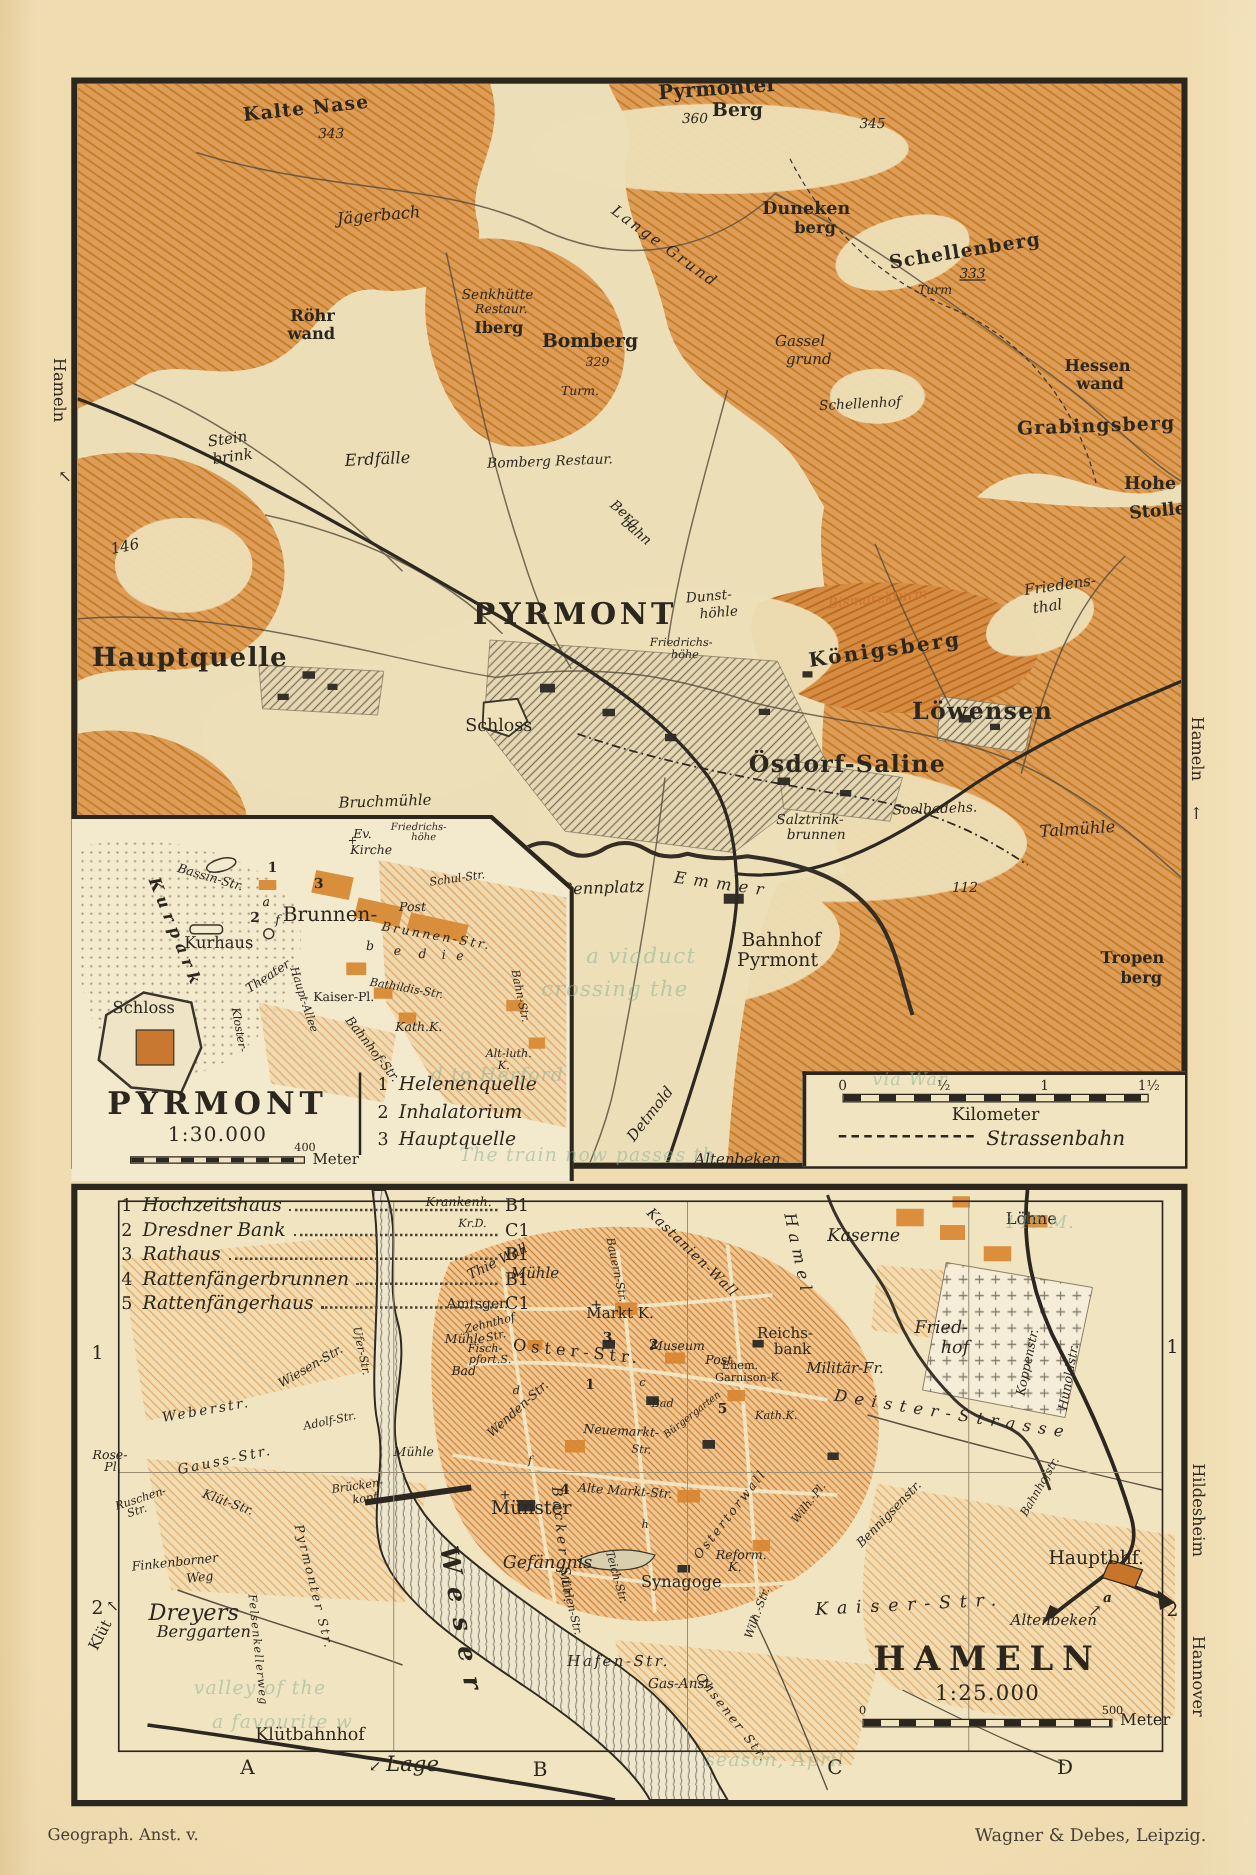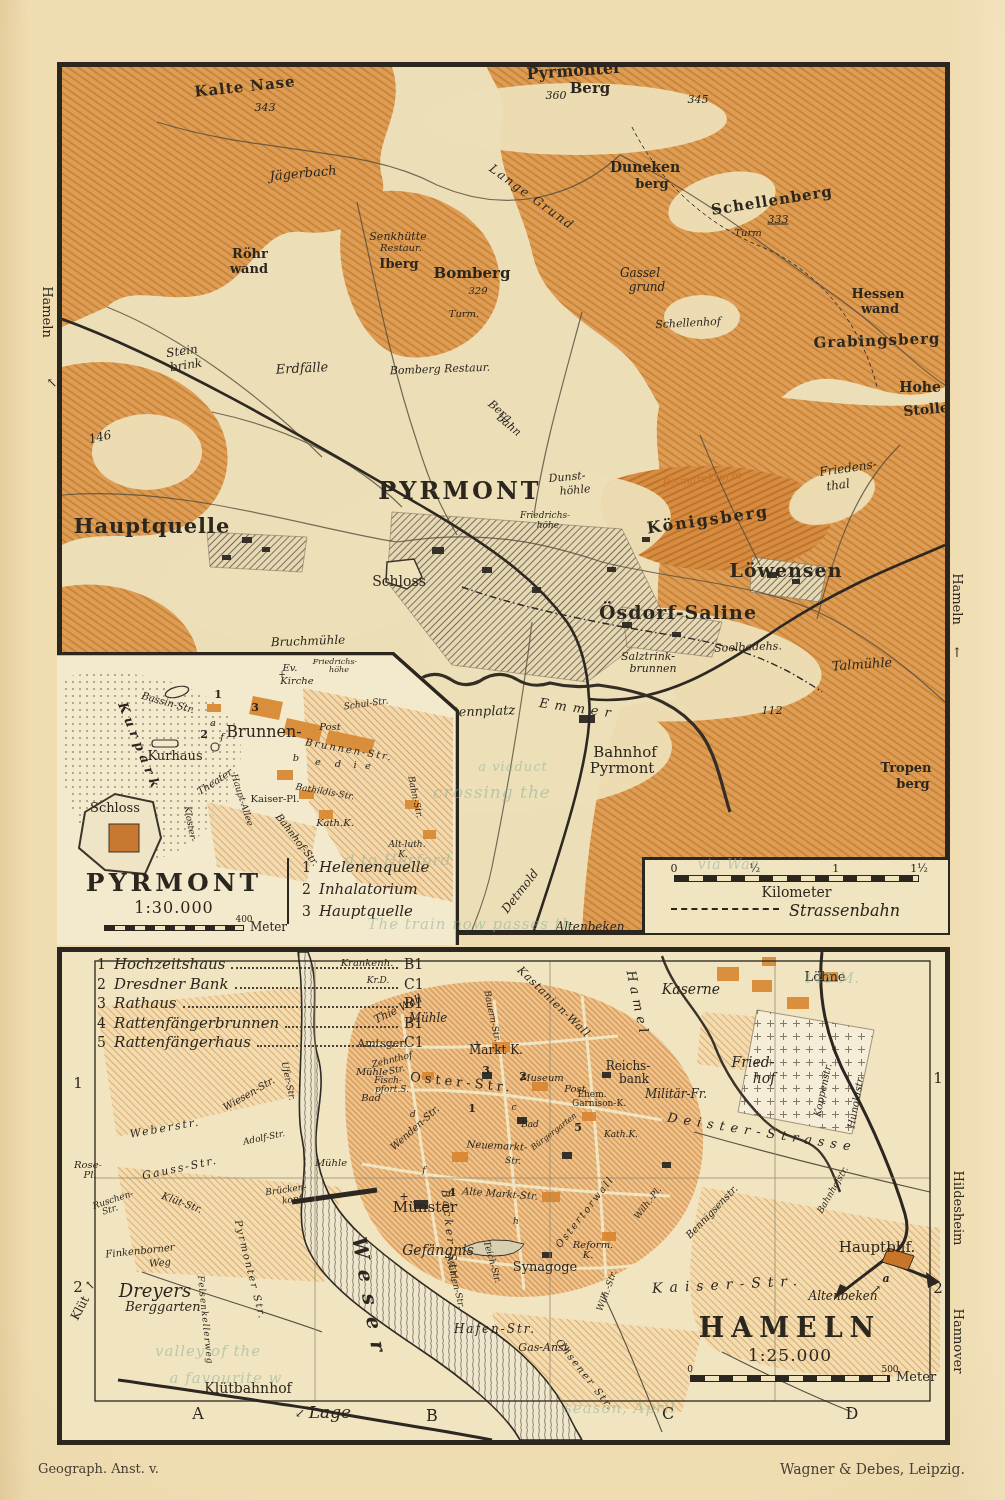--- a/index.html
+++ b/index.html
@@ -583,21 +583,21 @@
       <div class="barwrap h">
         <span class="tick sm" style="left:0">0</span>
         <span class="tick sm" style="left:100%">500</span>
         <div class="sbar"></div>
         <span class="aftbar" style="left:206px;top:-6px;font-size:13px">Meter</span>
       </div>
     </div>
   </div>
 
   <div class="overlay labels">
-      <span class="lb g" style="left: 513px; top: 766px; font-size: 13px; transform: translate(-50%, -50%) rotate(0deg);">a viaduct</span>
+      <span class="lb g" style="left: 513px; top: 766px; font-size: 17px; transform: translate(-50%, -50%) rotate(0deg);">a viaduct</span>
       <span class="lb g" style="left: 492px; top: 792px; font-size: 17px; transform: translate(-50%, -50%) rotate(0deg);">crossing the</span>
       <span class="lb g" style="left: 398px; top: 860px; font-size: 15px; transform: translate(-50%, -50%) rotate(0deg);">d to Herford</span>
       <span class="lb g" style="left: 728px; top: 864px; font-size: 14px; transform: translate(-50%, -50%) rotate(0deg);">via War</span>
       <span class="lb g" style="left: 470px; top: 924px; font-size: 15px; transform: translate(-50%, -50%) rotate(0deg);">The train now passes th</span>
       <span class="lb g" style="left: 832px; top: 978px; font-size: 14px; transform: translate(-50%, -50%) rotate(0deg);">148 M.</span>
       <span class="lb g" style="left: 208px; top: 1351px; font-size: 15px; transform: translate(-50%, -50%) rotate(0deg);">valley of the</span>
       <span class="lb g" style="left: 226px; top: 1378px; font-size: 15px; transform: translate(-50%, -50%) rotate(0deg);">a favourite w</span>
       <span class="lb g" style="left: 620px; top: 1408px; font-size: 15px; transform: translate(-50%, -50%) rotate(0deg);">season, April</span>
     </div>
 

